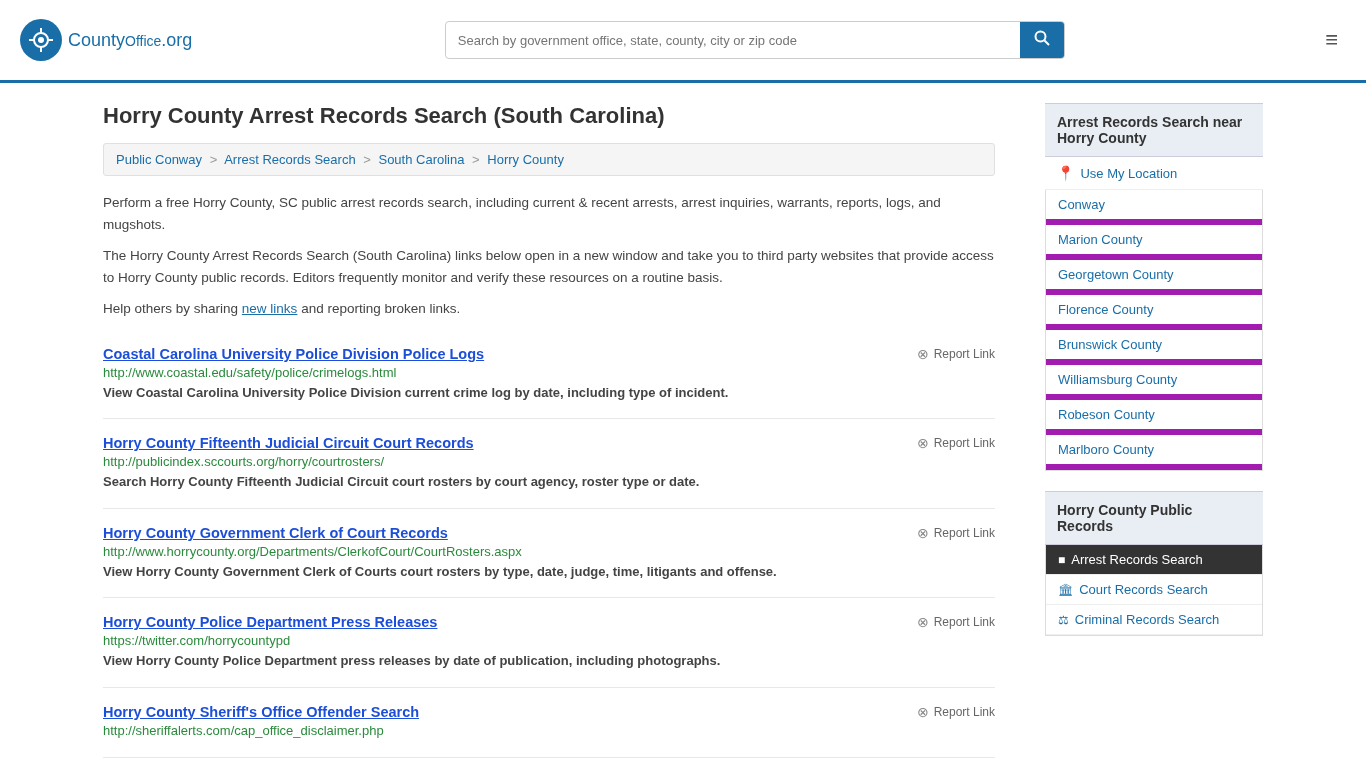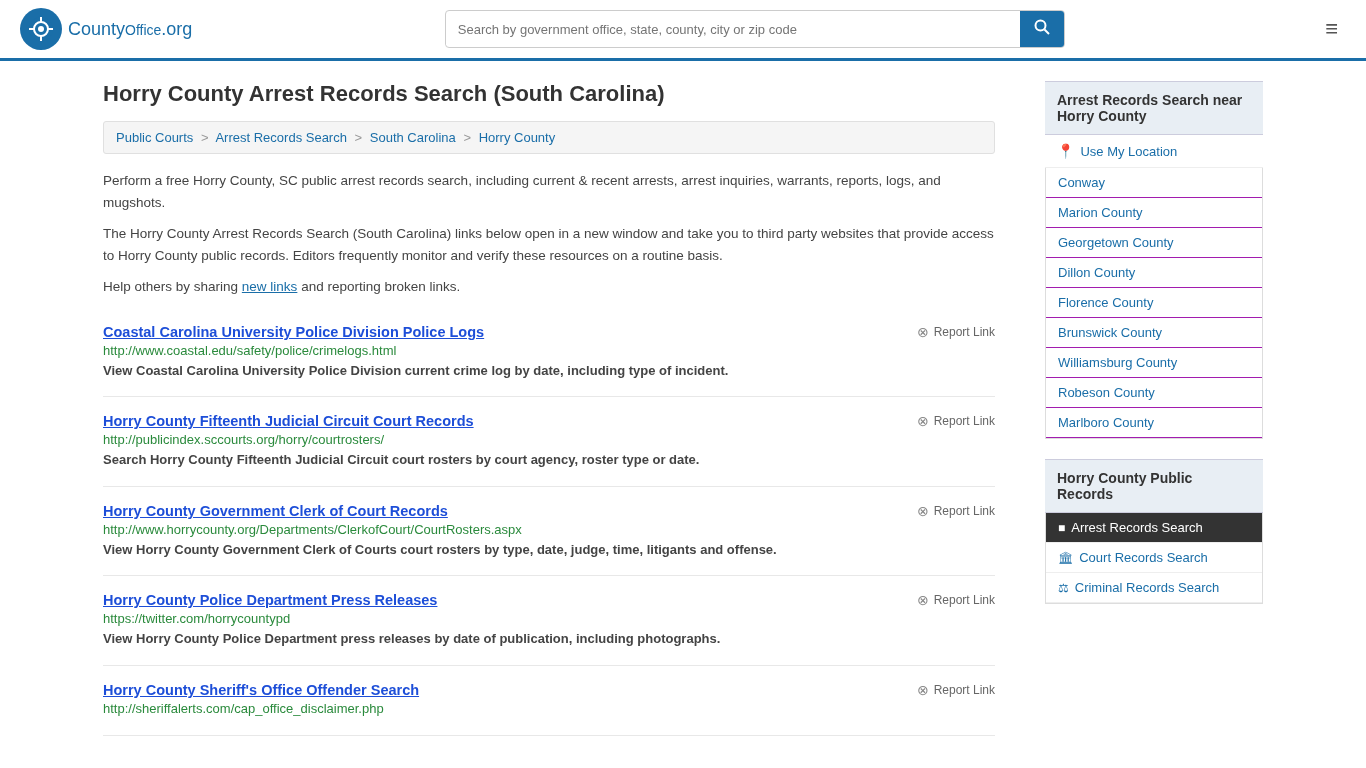--- a/index.html
+++ b/index.html
@@ -2,21 +2,21 @@
 <html><head>
   <meta charset="utf-8">
   <style>
     * { box-sizing: border-box; margin: 0; padding: 0; }
     body { font-family: Arial, sans-serif; font-size: 14px; color: #333; background: #fff; }
 
     
     .header {
       background: #fff;
       border-bottom: 3px solid #1a6ea8;
-      padding: 8px 20px;
+      padding: 19px 20px;
       display: flex;
       align-items: center;
       justify-content: space-between;
     }
     .logo-area {
       display: flex;
       align-items: center;
       gap: 6px;
     }
     .logo-circle {
@@ -169,21 +169,21 @@
       border-top: 1px solid #ccd;
       border-bottom: 1px solid #ccd;
       margin-bottom: 0;
     }
     .sidebar-list {
       list-style: none;
       border: 1px solid #ddd;
       border-top: none;
     }
     .sidebar-list li {
-      border-bottom: 1px solid #a21caf;
+      border-bottom: 6px solid #a21caf;
     }
     .sidebar-list li a {
       display: block;
       padding: 7px 12px;
       color: #1a6ea8;
       text-decoration: none;
       font-size: 13px;
     }
     .sidebar-use-location {
       display: flex;
@@ -249,21 +249,21 @@
 
   <button class="menu-btn">≡</button>
 </header>
 
 <div class="main-container">
 
   <div class="content">
     <h1 class="page-title">Horry County Arrest Records Search (South Carolina)</h1>
 
     <div class="breadcrumb">
-      <a href="#">Public Courts</a>
+      <a href="#">Public Conway</a>
       <span>&gt;</span>
       <a href="#">Arrest Records Search</a>
       <span>&gt;</span>
       <a href="#">South Carolina</a>
       <span>&gt;</span>
       <a href="#">Horry County</a>
     </div>
 
     <p class="description">Perform a free Horry County, SC public arrest records search, including current &amp; recent arrests, arrest inquiries, warrants, reports, logs, and mugshots.</p>
     <p class="description">The Horry County Arrest Records Search (South Carolina) links below open in a new window and take you to third party websites that provide access to Horry County public records. Editors frequently monitor and verify these resources on a routine basis.</p>
@@ -343,23 +343,20 @@
           <li>
             <a href="#">Conway</a>
           </li>
           <li>
             <a href="#">Marion County</a>
           </li>
           <li>
             <a href="#">Georgetown County</a>
           </li>
           <li>
-            <a href="#">Dillon County</a>
-          </li>
-          <li>
             <a href="#">Florence County</a>
           </li>
           <li>
             <a href="#">Brunswick County</a>
           </li>
           <li>
             <a href="#">Williamsburg County</a>
           </li>
           <li>
             <a href="#">Robeson County</a>

